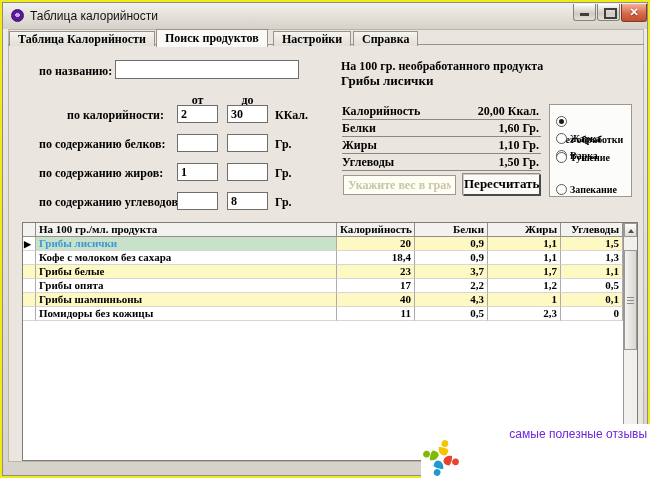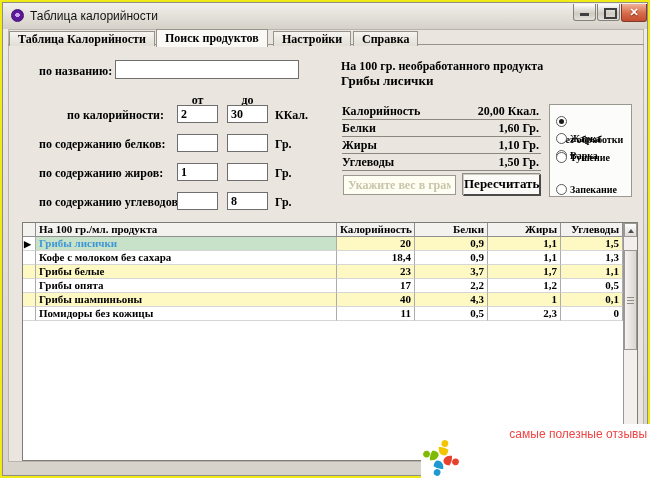--- a/index.html
+++ b/index.html
@@ -87,21 +87,21 @@
         border-right:3px solid transparent;border-bottom:4px solid #4F4F4F;}
   .arrow-down{position:absolute;left:3px;top:5px;width:0;height:0;border-left:3px solid transparent;
         border-right:3px solid transparent;border-top:4px solid #4F4F4F;}
   .sthumb{position:absolute;left:0;top:27px;width:13px;height:100px;
         background:linear-gradient(90deg,#F4F3F1,#D9D7D2);border:1px solid #9A9892;box-sizing:border-box;}
   .sgrip{position:absolute;left:2px;top:46px;width:7px;height:7px;
         background:repeating-linear-gradient(#8F8D88 0 1px,transparent 1px 3px);}
   
   .overlay{position:absolute;left:418px;top:421px;width:230px;height:55px;background:#fff;z-index:9;}
   .tagline{position:absolute;right:4px;top:3px;font-family:"Liberation Sans",sans-serif;
-        font-size:12px;color:#ef4444;white-space:nowrap;}
+        font-size:12px;color:#6d28d9;white-space:nowrap;}
   .brand{position:absolute;left:39px;top:11px;font-family:"Liberation Sans",sans-serif;
         font-weight:bold;font-size:35px;letter-spacing:-2px;white-space:nowrap;}
   .brand .g{color:#97C632;} .brand .o{color:#F7A600;}
   .logo-icon{position:absolute;left:2px;top:12px;}
 </style>
 </head>
 <body>
 
 <div class="screen">
   <div class="window">

